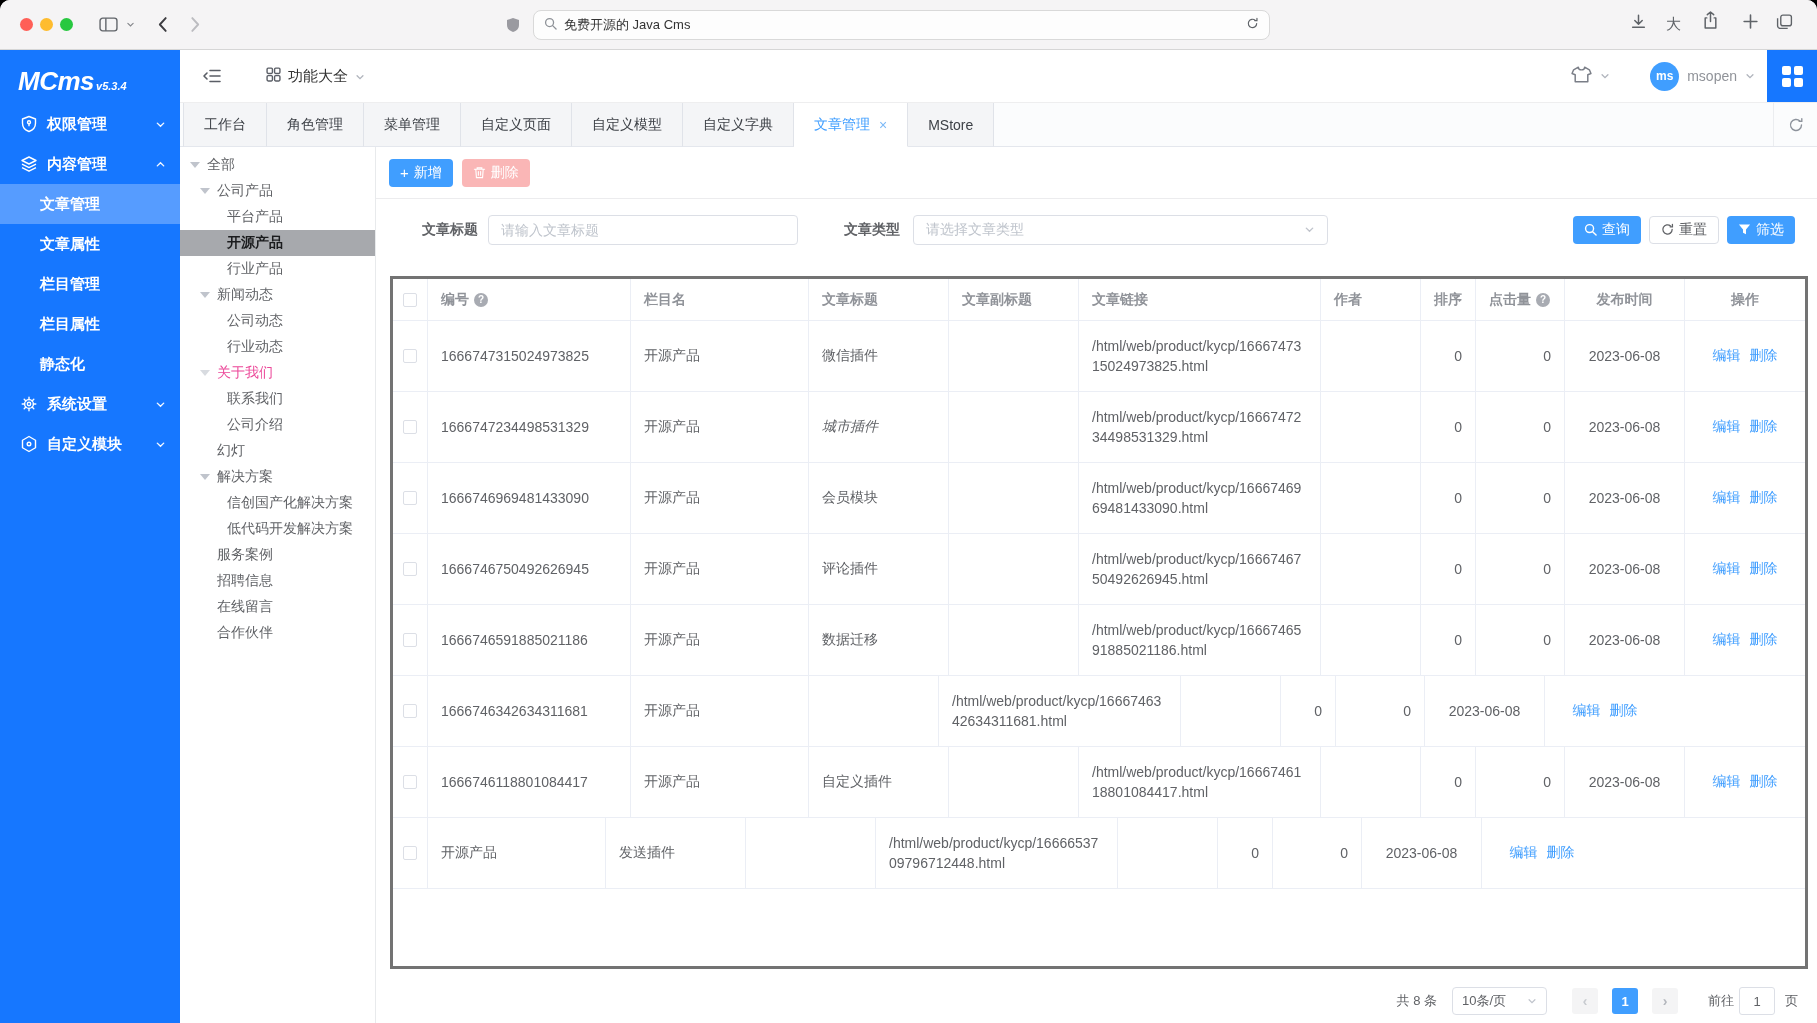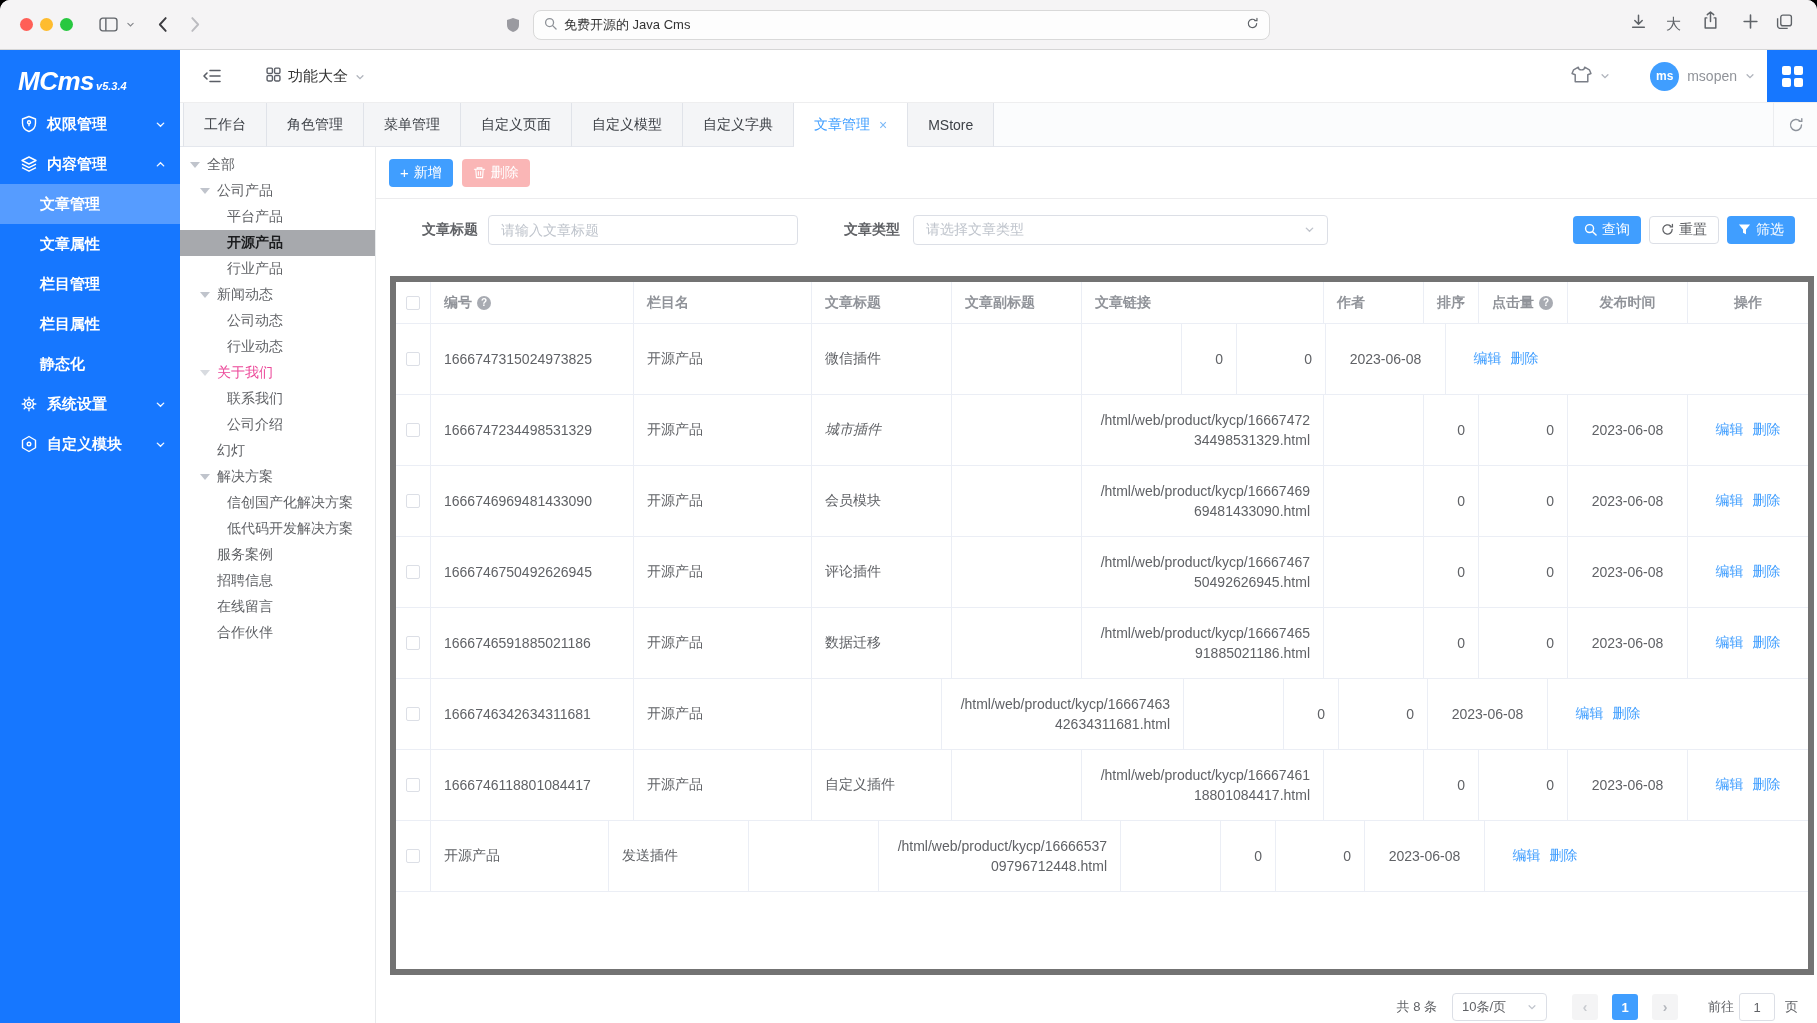--- a/index.html
+++ b/index.html
@@ -86,21 +86,21 @@
   .lab1 { margin-left:46px; }
   .lab2 { margin-left:46px; }
   .f-input { margin-left:10px; width:310px; height:30px; border:1px solid #dcdfe6; border-radius:4px; padding:0 12px; font-size:14px; color:#606266; outline:none; font-family:inherit; }
   .f-input::placeholder { color:#bfc4cc; }
   .f-select { margin-left:13px; width:415px; height:30px; border:1px solid #dcdfe6; border-radius:4px; display:flex; align-items:center; justify-content:space-between; padding:0 12px; font-size:14px; color:#bfc4cc; cursor:pointer; }
   .f-select .chev svg { width:11px; height:11px; }
   .search-btns { margin-left:auto; margin-right:22px; display:flex; gap:8px; }
   .btn-plain { background:#fff; border:1px solid #dcdfe6; color:#606266; }
 
   
-  .table { margin:16px 14px 0; width:fit-content; border:6px solid #737373;text-align:right; }
+  .table { margin:16px 14px 0; width:fit-content; border:3px solid #737373; }
   .thead { height:42px; display:flex; color:#909399; font-size:14px; font-weight:600; border-bottom:1px solid #ebeef5; }
   .trow { height:71px; display:flex; color:#606266; font-size:14px; border-bottom:1px solid #ebeef5; }
   .cell { height:100%; display:flex; align-items:center; padding:0 13px; border-right:1px solid #ebeef5; overflow:hidden; }
   .cell:last-child { border-right:none; }
   .c-center { justify-content:center; }
   .c-right { justify-content:flex-end; }
   .cbx { width:14px; height:14px; border:1px solid #dcdfe6; border-radius:2px; background:#fff; flex-shrink:0; cursor:pointer; }
   .help { width:14px; height:14px; border-radius:50%; background:#a8abb2; color:#fff; font-size:10px; font-weight:700; display:inline-flex; align-items:center; justify-content:center; margin-left:5px; flex-shrink:0; }
   .link-cell { word-break:break-all; line-height:20px; }
   .ops span { color:#409eff; cursor:pointer; }
@@ -519,20 +519,21 @@
                 </div>
               </div>
               <div class="trow">
                 <div class="cell c-center" style="width: 35px;">
                   <span class="cbx"></span>
                 </div>
                 <div class="cell " style="width: 203px;">1666747315024973825</div>
                 <div class="cell " style="width: 178px;">开源产品</div>
                 <div class="cell " style="width: 140px;">微信插件</div>
                 <div class="cell " style="width: 130px;"></div>
+                <div class="cell link-cell" style="width: 242px;">/html/web/product/kycp/1666747315024973825.html</div>
                 <div class="cell " style="width: 100px;"></div>
                 <div class="cell c-right" style="width: 55px;">0</div>
                 <div class="cell c-right" style="width: 89px;">0</div>
                 <div class="cell c-center" style="width: 120px;">2023-06-08</div>
                 <div class="cell c-center ops" style="width: 120px;">
                   <span>编辑</span>
                   <span>删除</span>
                 </div>
               </div>
               <div class="trow">

